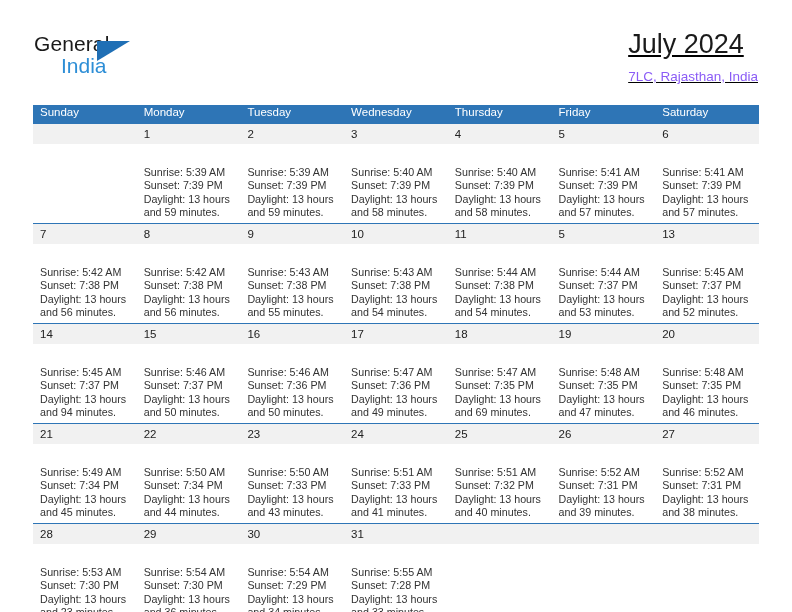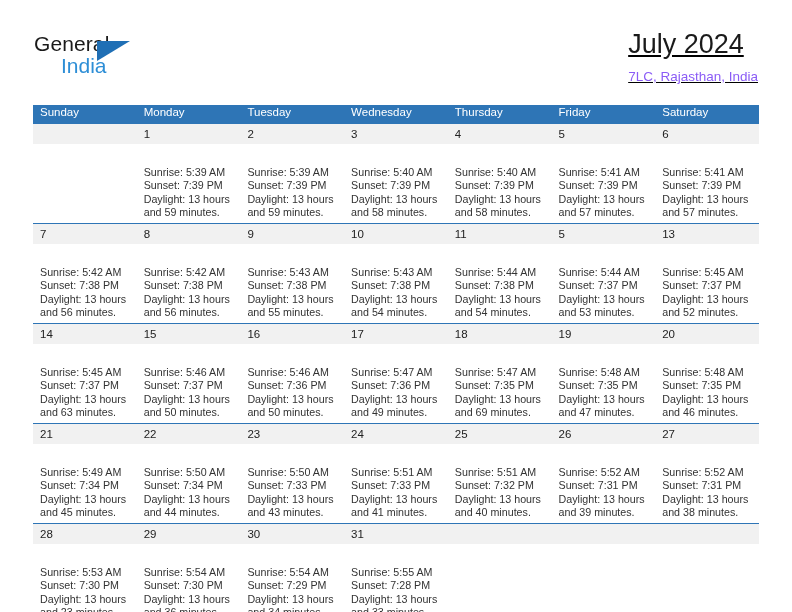--- a/index.html
+++ b/index.html
@@ -303,21 +303,21 @@
             </div>
           </td>
         </tr>
         <tr class="week-row">
           <td>
             <div class="daynum">14</div>
             <div class="cellbody">
               <div>Sunrise: 5:45 AM</div>
               <div>Sunset: 7:37 PM</div>
               <div>Daylight: 13 hours</div>
-              <div>and 63 minutes.</div>
+              <div>and 94 minutes.</div>
             </div>
           </td>
           <td>
             <div class="daynum">15</div>
             <div class="cellbody">
               <div>Sunrise: 5:46 AM</div>
               <div>Sunset: 7:37 PM</div>
               <div>Daylight: 13 hours</div>
               <div>and 50 minutes.</div>
             </div>

